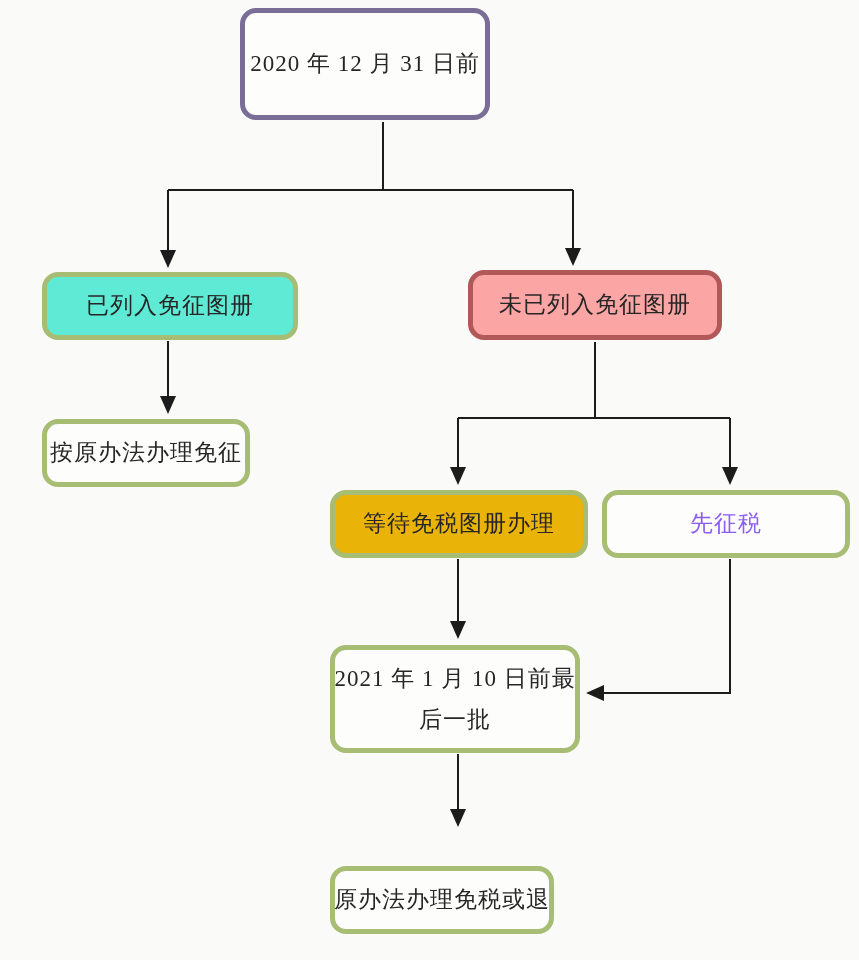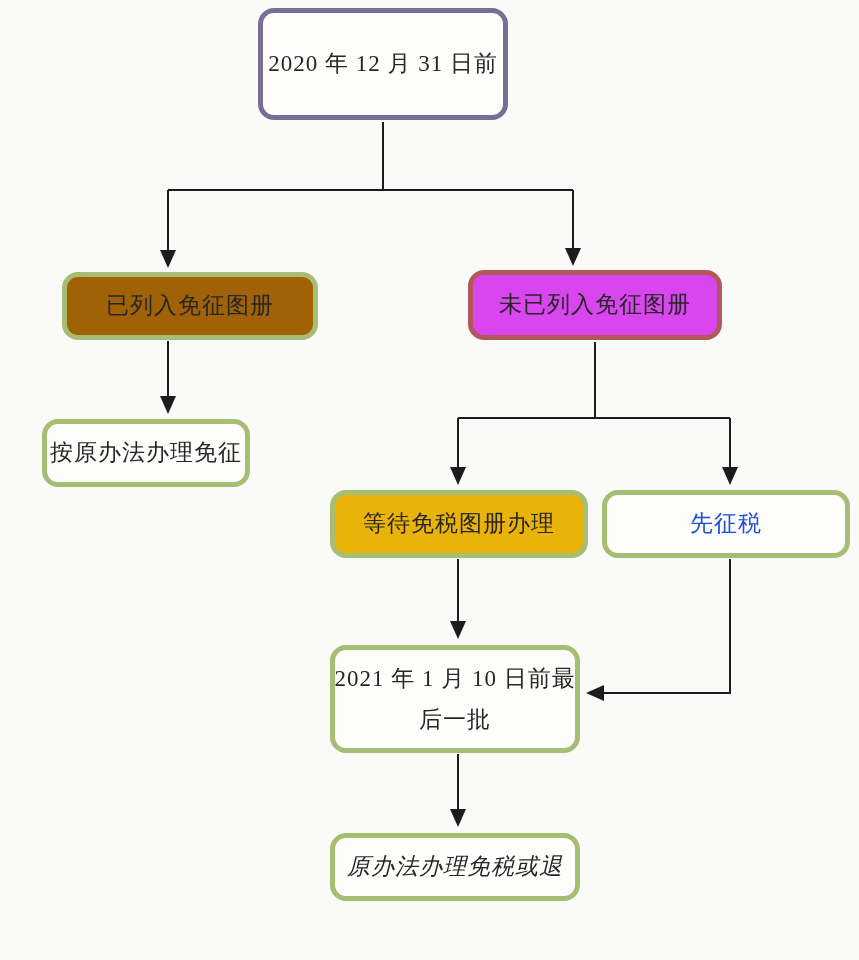--- a/index.html
+++ b/index.html
@@ -37,28 +37,28 @@
     text-align: center;
     font-size: 23px;
     color: #262626;
     line-height: 1.8;
     letter-spacing: 1px;
   }
   .node span {
     display: block;
     white-space: nowrap;
   }
-  #node-invoiced        { left: 258px; top: 8px;   width: 250px; height: 112px; text-align: center; }
+  #node-invoiced        { left: 240px; top: 8px;   width: 250px; height: 112px; text-align: center; }
   #node-listed          { left: 42px;  top: 272px; width: 256px; height: 68px;  }
   #node-not-listed      { left: 468px; top: 270px; width: 254px; height: 70px;  }
   #node-original-exempt { left: 42px;  top: 419px; width: 208px; height: 68px;  }
   #node-wait-album      { left: 330px; top: 490px; width: 258px; height: 68px;  }
   #node-tax-first       { left: 602px; top: 490px; width: 248px; height: 68px;  }
   #node-last-batch      { left: 330px; top: 645px; width: 250px; height: 108px; }
-  #node-original-refund { left: 330px; top: 833px; width: 250px; height: 68px; font-style: italic;  }
+  #node-original-refund { left: 330px; top: 866px; width: 224px; height: 68px;  }
 </style>
 </head>
 <body>
 
 <div class="canvas" style="background: rgb(250, 250, 248);">
 
   <svg class="connectors" viewBox="0 0 859 960" xmlns="http://www.w3.org/2000/svg">
     <defs>
       <marker id="arrowhead" markerUnits="userSpaceOnUse" markerWidth="18" markerHeight="16" refX="16" refY="8" orient="auto">
         <path class="arrowhead-shape" d="M0,0 L18,8 L0,16 Z" fill="#1c1c1c"></path>
@@ -81,37 +81,37 @@
 
     <path class="connector" d="M730,559 V693 H588" fill="none" stroke="#1c1c1c" stroke-width="2" marker-end="url(#arrowhead)"></path>
 
     <path class="connector" d="M458,754 V825" fill="none" stroke="#1c1c1c" stroke-width="2" marker-end="url(#arrowhead)"></path>
   </svg>
 
   <div class="node" id="node-invoiced" style="border-color: rgb(123, 110, 150); background: rgb(253, 253, 251); color: rgb(38, 38, 38);">
     <span>2020 年 12 月 31 日前</span>
   </div>
 
-  <div class="node" id="node-listed" style="border-color: rgb(166, 189, 115); background: #a16207; color: rgb(38, 38, 38); margin-left: 20px;">
+  <div class="node" id="node-listed" style="border-color: rgb(166, 189, 115); background: #5eead4; color: rgb(38, 38, 38);">
     <span>已列入免征图册</span>
   </div>
 
-  <div class="node" id="node-not-listed" style="border-color: rgb(178, 88, 88); background: #d946ef; color: rgb(38, 38, 38);">
+  <div class="node" id="node-not-listed" style="border-color: rgb(178, 88, 88); background: #fca5a5; color: rgb(38, 38, 38);">
     <span>未已列入免征图册</span>
   </div>
 
   <div class="node" id="node-original-exempt" style="border-color: rgb(166, 189, 115); background: rgb(253, 253, 251); color: rgb(38, 38, 38);">
     <span>按原办法办理免征</span>
   </div>
 
   <div class="node" id="node-wait-album" style="border-color: rgb(166, 189, 115); background: #eab308; color: rgb(38, 38, 38);">
     <span>等待免税图册办理</span>
   </div>
 
-  <div class="node" id="node-tax-first" style="border-color: rgb(166, 189, 115); background: rgb(253, 253, 251); color: #1d4ed8;">
+  <div class="node" id="node-tax-first" style="border-color: rgb(166, 189, 115); background: rgb(253, 253, 251); color: #8b5cf6;">
     <span>先征税</span>
   </div>
 
   <div class="node" id="node-last-batch" style="border-color: rgb(166, 189, 115); background: rgb(253, 253, 251); color: rgb(38, 38, 38);">
     <span>2021 年 1 月 10 日前最</span>
     <span>后一批</span>
   </div>
 
   <div class="node" id="node-original-refund" style="border-color: rgb(166, 189, 115); background: rgb(253, 253, 251); color: rgb(38, 38, 38);">
     <span>原办法办理免税或退</span>

